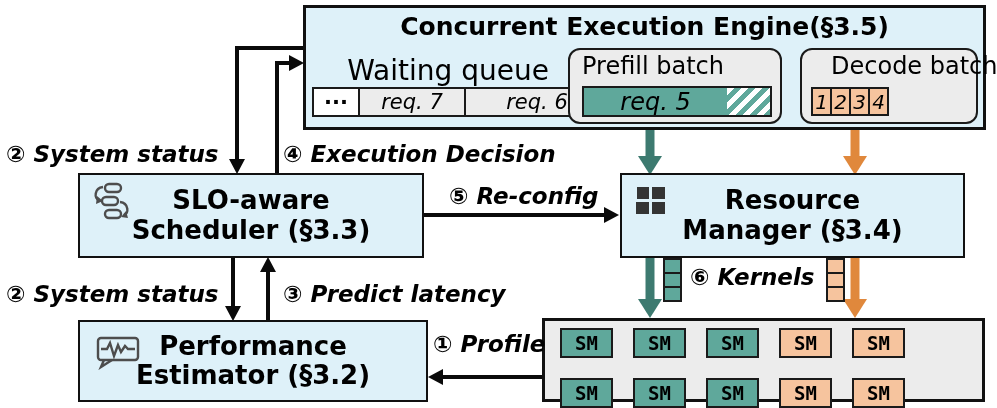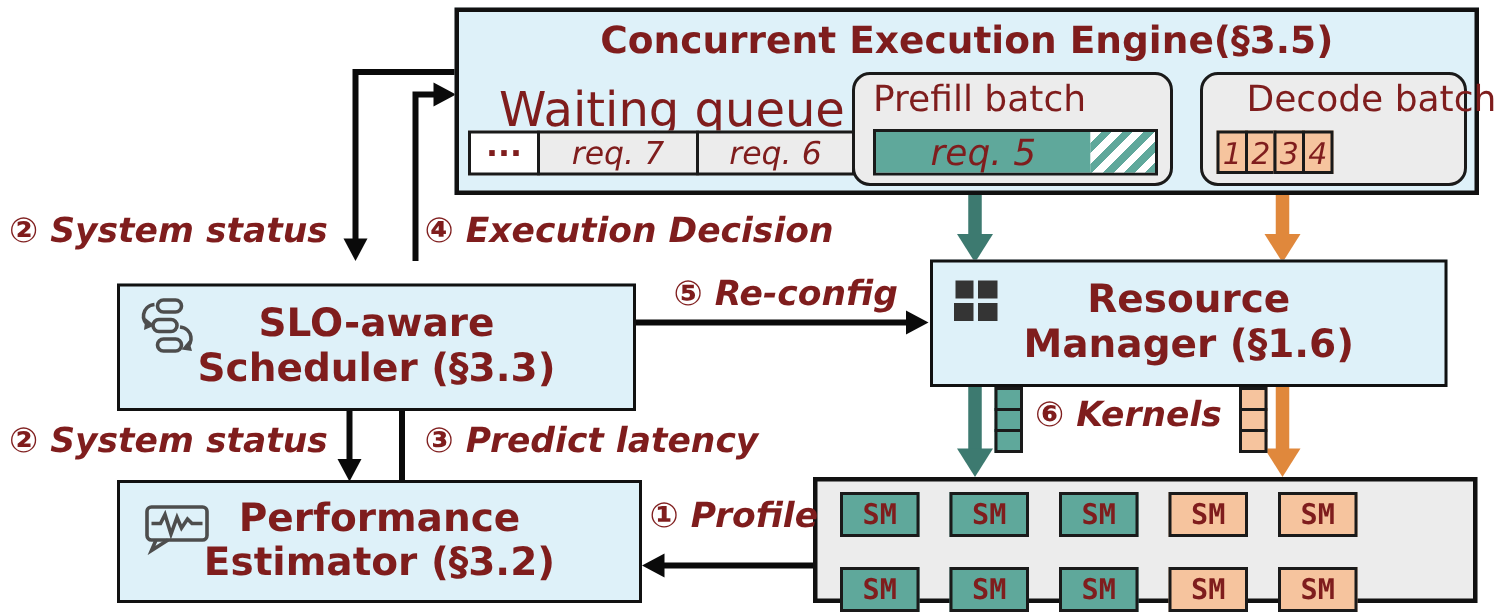--- a/index.html
+++ b/index.html
@@ -1,26 +1,26 @@
 <!DOCTYPE html>
 <html><head>
 <meta charset="utf-8">
 <style>
   html,body{margin:0;padding:0;background:#fff;}
   #page{position:relative;width:997px;height:408px;background:#ffffff;
-        font-family:"DejaVu Sans","Liberation Sans",sans-serif;color:#7f1d1d;overflow:hidden;}
+        font-family:"DejaVu Sans","Liberation Sans",sans-serif;color:#000000;overflow:hidden;}
   
   .bluebox{position:absolute;background:#def1f9;border:3px solid #111;box-sizing:border-box;z-index:2;}
   .bluebox2{position:absolute;background:#def1f9;border:2.5px solid #111;box-sizing:border-box;z-index:2;
             display:flex;align-items:center;justify-content:center;text-align:center;}
   .boxtitle{font-weight:bold;font-size:26px;line-height:1.12;}
   .graybox{position:absolute;background:#ececec;border:3px solid #111;box-sizing:border-box;z-index:2;}
   
   .engine-title{position:absolute;left:0;right:0;top:4px;text-align:center;font-weight:bold;font-size:25px;}
-  .wq-label{position:absolute;left:22px;top:46px;width:240px;text-align:center;font-size:32px;}
+  .wq-label{position:absolute;left:22px;top:46px;width:240px;text-align:center;font-size:28px;}
   .queue-row{position:absolute;left:6px;top:79px;display:flex;}
   .qcell{height:26px;border:2px solid #1a1a1a;margin-left:-2px;display:flex;align-items:center;
          justify-content:center;font-style:italic;font-size:21px;background:#ececec;}
   .qcell.first{margin-left:0;background:#ffffff;font-style:normal;font-weight:bold;}
   .panel{position:absolute;background:#ececec;border:2.5px solid #1a1a1a;border-radius:12px;box-sizing:border-box;}
   .panel-label{position:absolute;left:12px;top:2px;font-size:24px;white-space:nowrap;}
   .pf-bar{position:absolute;left:12px;top:36px;display:flex;border:2px solid #1a1a1a;box-sizing:border-box;height:31px;width:190px;}
   .pf-teal{width:143px;background:#5fa89b;display:flex;align-items:center;justify-content:center;
            font-style:italic;font-size:24px;}
   .pf-hatch{flex:1;background:repeating-linear-gradient(135deg,#ffffff 0 5px,#5fa89b 5px 10px);}
@@ -95,41 +95,41 @@
       <polygon points="843,299 867,299 855,318" fill="#e0883c"></polygon>
     </g>
   </svg>
 
   <div class="bluebox" style="left:303px;top:5px;width:683px;height:125px;">
     <div class="engine-title">Concurrent Execution Engine(§3.5)</div>
     <div class="wq-label">Waiting queue</div>
     <div class="queue-row">
       <div class="qcell first" style="width:44px;">···</div>
       <div class="qcell" style="width:104px;">req. 7</div>
-      <div class="qcell" style="width:102px;">req. 6</div>
+      <div class="qcell" style="width:102px;padding-left:20px;">req. 6</div>
     </div>
     <div class="panel" style="left:262px;top:40px;width:214px;height:76px;padding-left:44px;">
       <div class="panel-label">Prefill batch</div>
       <div class="pf-bar">
         <div class="pf-teal">req. 5</div>
         <div class="pf-hatch"></div>
       </div>
     </div>
     <div class="panel" style="left:494px;top:40px;width:178px;height:76px;">
       <div class="panel-label" style="left:9px;margin-left:20px;">Decode batch</div>
       <div class="dc-row">
         <div class="dcell first">1</div>
         <div class="dcell">2</div>
         <div class="dcell">3</div>
         <div class="dcell">4</div>
       </div>
     </div>
   </div>
 
-  <div class="bluebox2" style="left:78px;top:173px;width:346px;height:85px;margin-top:16px;">
+  <div class="bluebox2" style="left:78px;top:173px;width:346px;height:85px;">
     <div class="icon" style="left:10px;top:7px;">
       <svg width="44" height="38" viewBox="0 0 44 38">
         <g stroke="#4d4d4d" stroke-width="2.4" fill="none">
           <rect x="15" y="2" width="16" height="8" rx="4"></rect>
           <rect x="12" y="15" width="16" height="8" rx="4"></rect>
           <rect x="15" y="28" width="16" height="8" rx="4"></rect>
           <path d="M13 5 C4 6, 4 17, 9 18"></path>
           <path d="M30 20 C39 21, 39 32, 34 33"></path>
         </g>
         <polygon points="7,14 13,19 6,22" fill="#4d4d4d"></polygon>
@@ -146,21 +146,21 @@
     <div class="icon" style="left:13px;top:11px;">
       <svg width="32" height="30" viewBox="0 0 32 30">
         <rect x="2" y="1" width="12" height="12" fill="#343434"></rect>
         <rect x="17" y="1" width="13" height="12" fill="#343434"></rect>
         <rect x="1" y="16" width="13" height="12" fill="#343434"></rect>
         <rect x="17" y="16" width="13" height="12" fill="#343434"></rect>
       </svg>
     </div>
     <div class="boxtitle">
       <div>Resource</div>
-      <div>Manager (§1.6)</div>
+      <div>Manager (§3.4)</div>
     </div>
   </div>
 
   <div class="bluebox2" style="left:78px;top:320px;width:350px;height:82px;">
     <div class="icon" style="left:16px;top:12px;">
       <svg width="46" height="36" viewBox="0 0 46 36">
         <g stroke="#4d4d4d" stroke-width="2.4" fill="none">
           <rect x="2" y="4" width="40" height="22" rx="3"></rect>
           <path d="M8 26 L5 33 L16 26"></path>
           <polyline points="5,15 11,15 14,9 18,22 22,11 25,18 29,12 32,15 39,15"></polyline>

